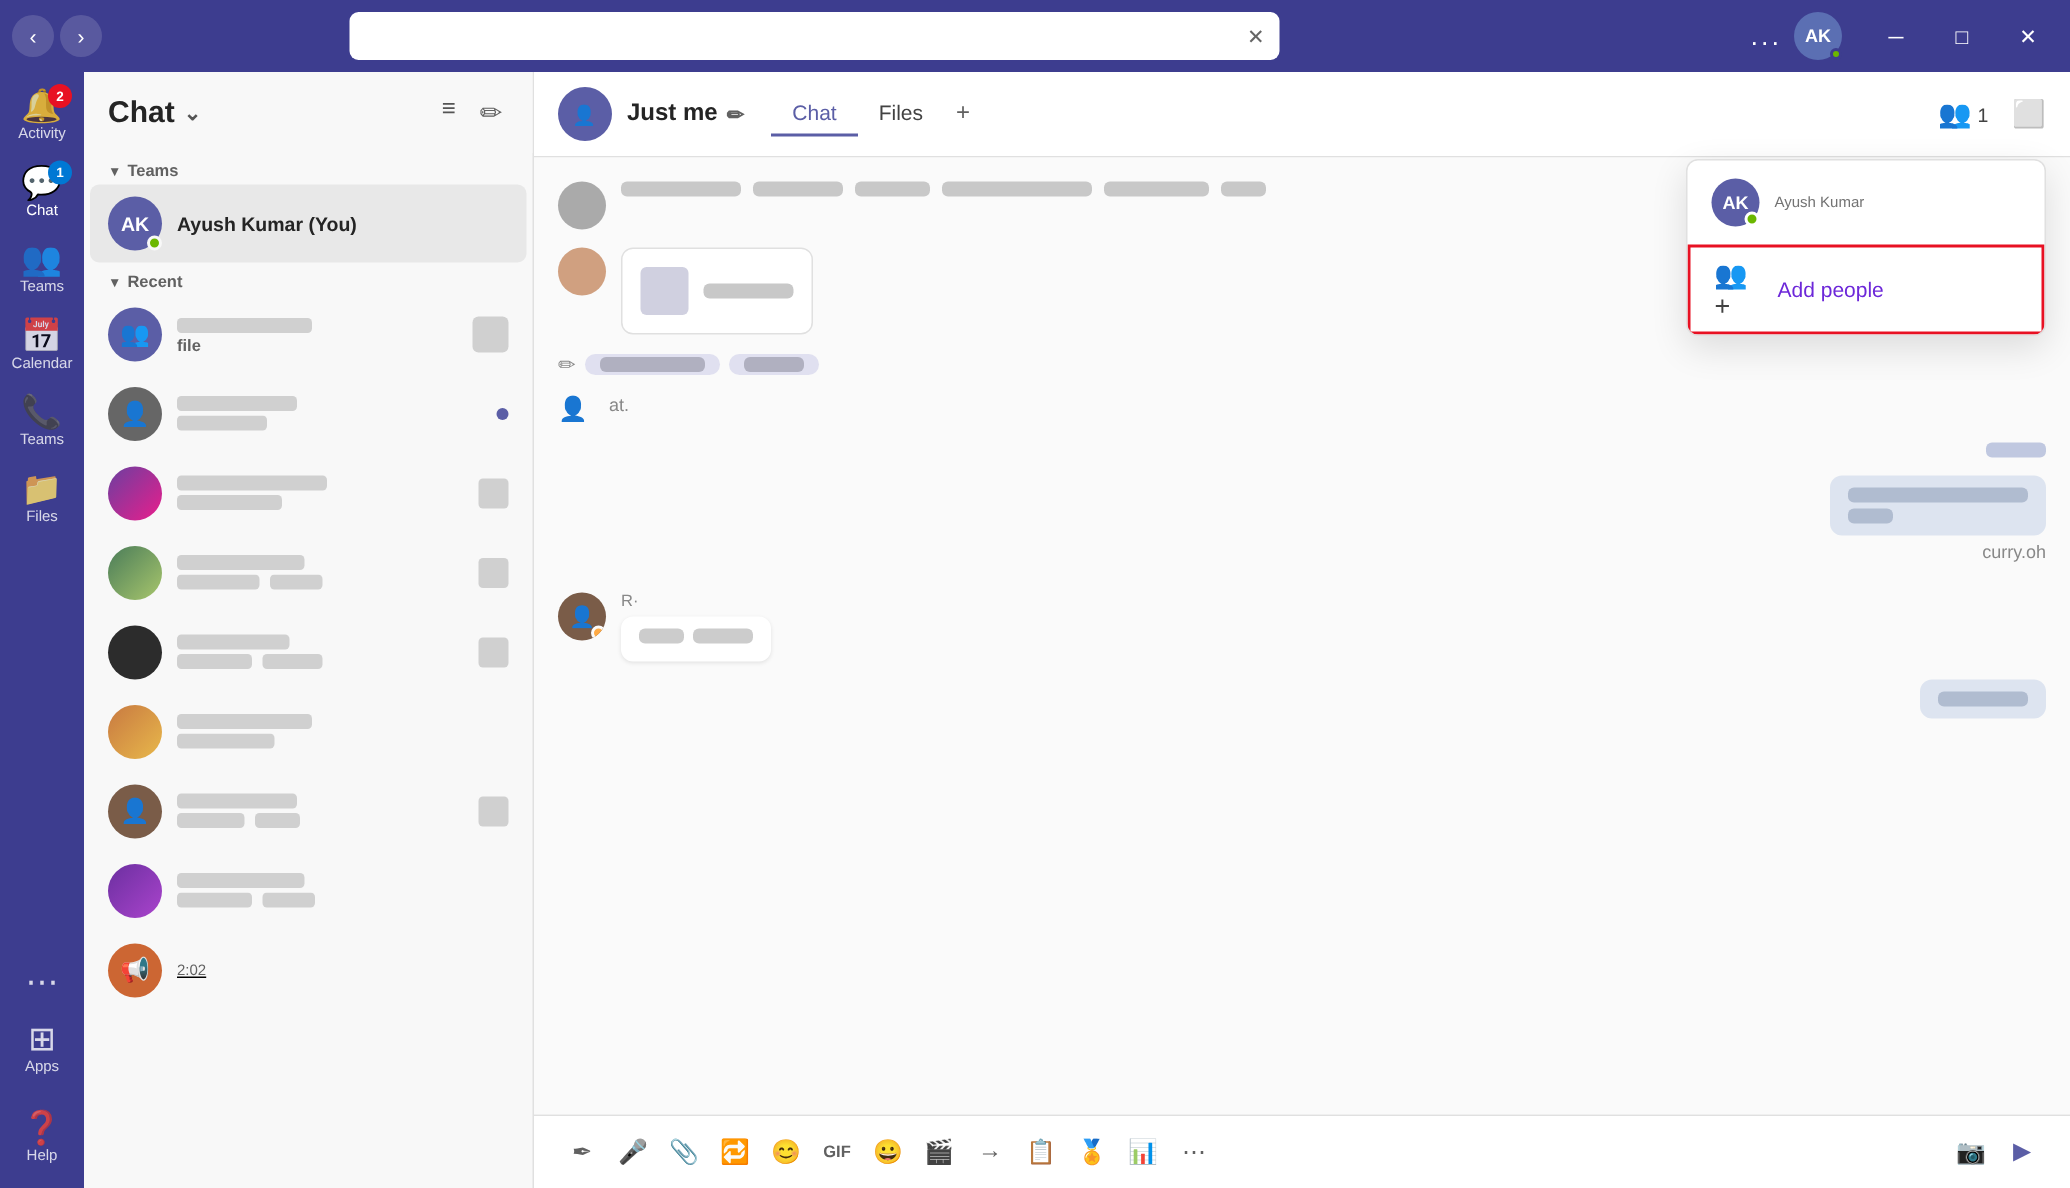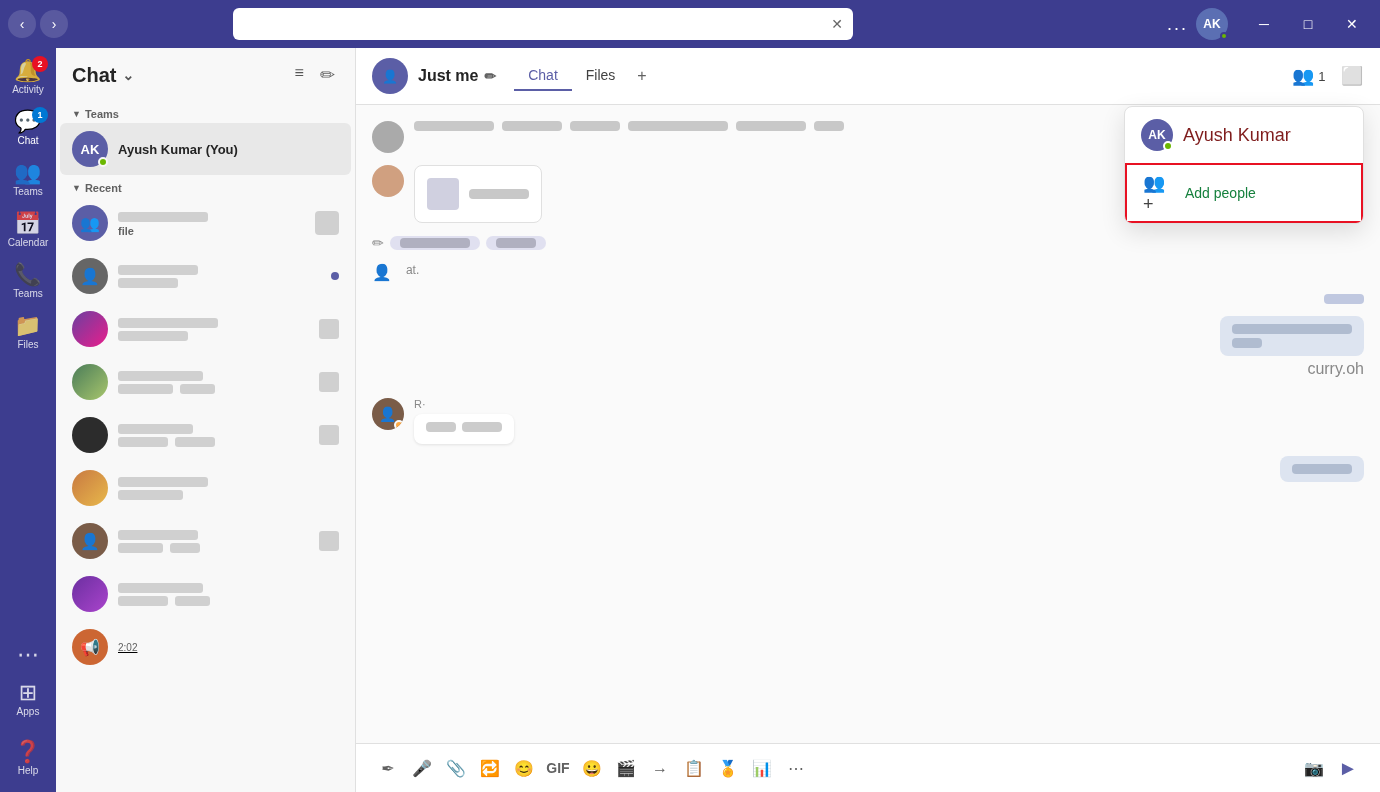--- a/index.html
+++ b/index.html
@@ -173,29 +173,29 @@
       display: flex; align-items: center; gap: 10px;
       padding: 12px 16px; cursor: pointer;
     }
     .dropdown-avatar {
       width: 32px; height: 32px; border-radius: 50%;
       background: #5b5ea6; color: white;
       display: flex; align-items: center; justify-content: center;
       font-size: 12px; font-weight: 600; position: relative;
     }
     .dropdown-online { width: 10px; height: 10px; background: #6bb700; border-radius: 50%; position: absolute; bottom: 0; right: 0; border: 2px solid white; }
-    .dropdown-name { font-size: 18px; color: #7f1d1d; font-weight: 500; }
+    .dropdown-name { font-size: 10px; color: #737373; font-weight: 500; }
     .add-people-item {
       display: flex; align-items: center; gap: 10px;
       padding: 12px 16px; cursor: pointer;
       border: 2px solid #e81123;
       margin: 0;
     }
     .add-people-icon { width: 32px; height: 32px; display: flex; align-items: center; justify-content: center; font-size: 18px; color: #424242; }
-    .add-people-label { font-size: 14px; color: #15803d; font-weight: 500; }
+    .add-people-label { font-size: 14px; color: #6d28d9; font-weight: 500; }
 
     
     .messages-area {
       flex: 1; overflow-y: auto; padding: 16px;
       display: flex; flex-direction: column; gap: 12px;
       background: #fafafa;
     }
 
     
     .msg-row { display: flex; align-items: flex-start; gap: 10px; }
@@ -592,21 +592,21 @@
           <div class="blurred-line" style="width:40px;background:#c0c8e0;"></div>
         </div>
       </div>
 
       <div class="msg-row right">
         <div style="display:flex;flex-direction:column;align-items:flex-end;gap:4px;">
           <div style="background:#dde4f0;border-radius:8px;padding:8px 12px;">
             <div class="blurred-line" style="width:120px;background:#b0bcd0;"></div>
             <div class="blurred-line" style="width:30px;background:#b0bcd0;margin-top:4px;"></div>
           </div>
-          <div style="font-size:16px;color:#888;">curry.oh</div>
+          <div style="font-size:12px;color:#888;">curry.oh</div>
         </div>
       </div>
 
       <div class="msg-row" style="margin-top:8px;">
         <div class="photo-avatar" style="background:#7a5c48;width:32px;height:32px;border-radius:50%;position:relative;">
           <span style="color:white;font-size:14px;">👤</span>
           <span style="position:absolute;bottom:0;right:0;width:10px;height:10px;background:#ffaa44;border-radius:50%;border:2px solid #fafafa;"></span>
         </div>
         <div style="display:flex;flex-direction:column;gap:4px;">
           <div style="font-size:11px;color:#888;">R·</div>
@@ -629,21 +629,21 @@
 
     </div>
 
     <div class="message-input-area">
       <div class="message-toolbar">
         <span class="toolbar-icon">✒</span>
         <span class="toolbar-icon">🎤</span>
         <span class="toolbar-icon">📎</span>
         <span class="toolbar-icon">🔁</span>
         <span class="toolbar-icon">😊</span>
-        <span class="toolbar-icon" style="font-size:14px;font-weight:700;">GIF</span>
+        <span class="toolbar-icon" style="font-size:11px;font-weight:700;">GIF</span>
         <span class="toolbar-icon">😀</span>
         <span class="toolbar-icon">🎬</span>
         <span class="toolbar-icon">→</span>
         <span class="toolbar-icon">📋</span>
         <span class="toolbar-icon">🏅</span>
         <span class="toolbar-icon">📊</span>
         <span class="toolbar-icon">⋯</span>
         <div class="toolbar-spacer"></div>
         <span class="toolbar-icon">📷</span>
         <span class="send-btn">►</span>

